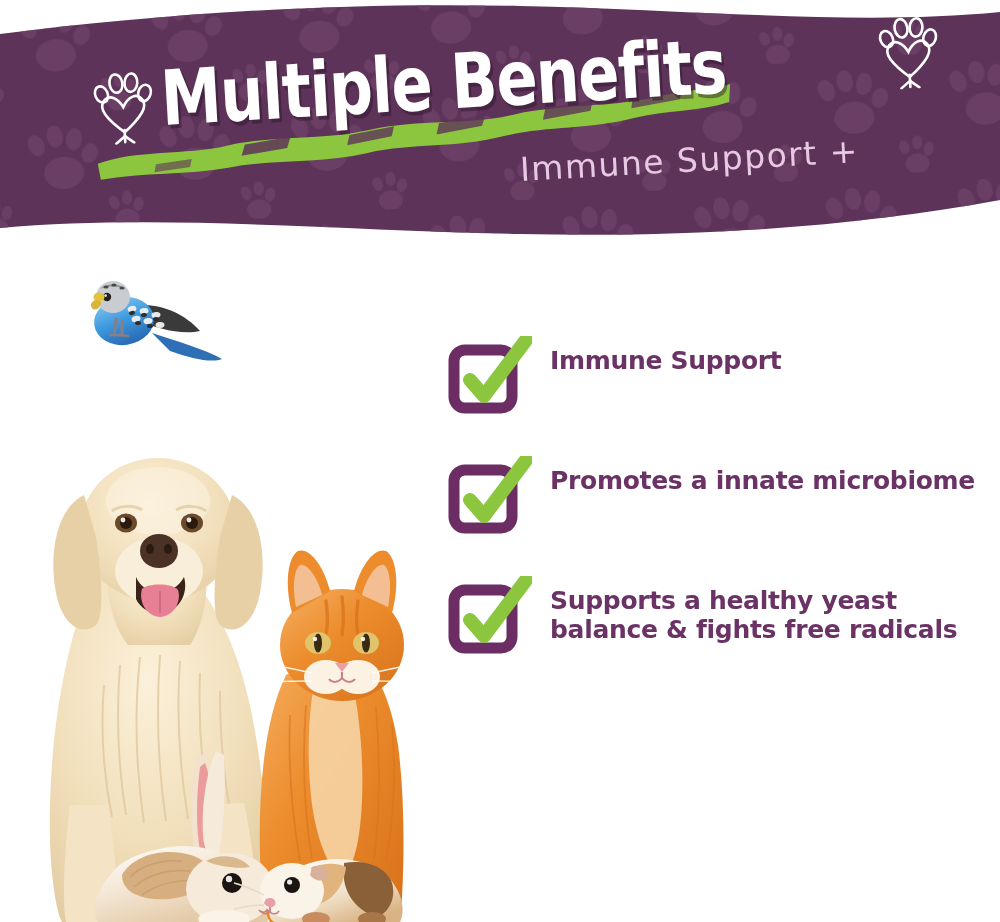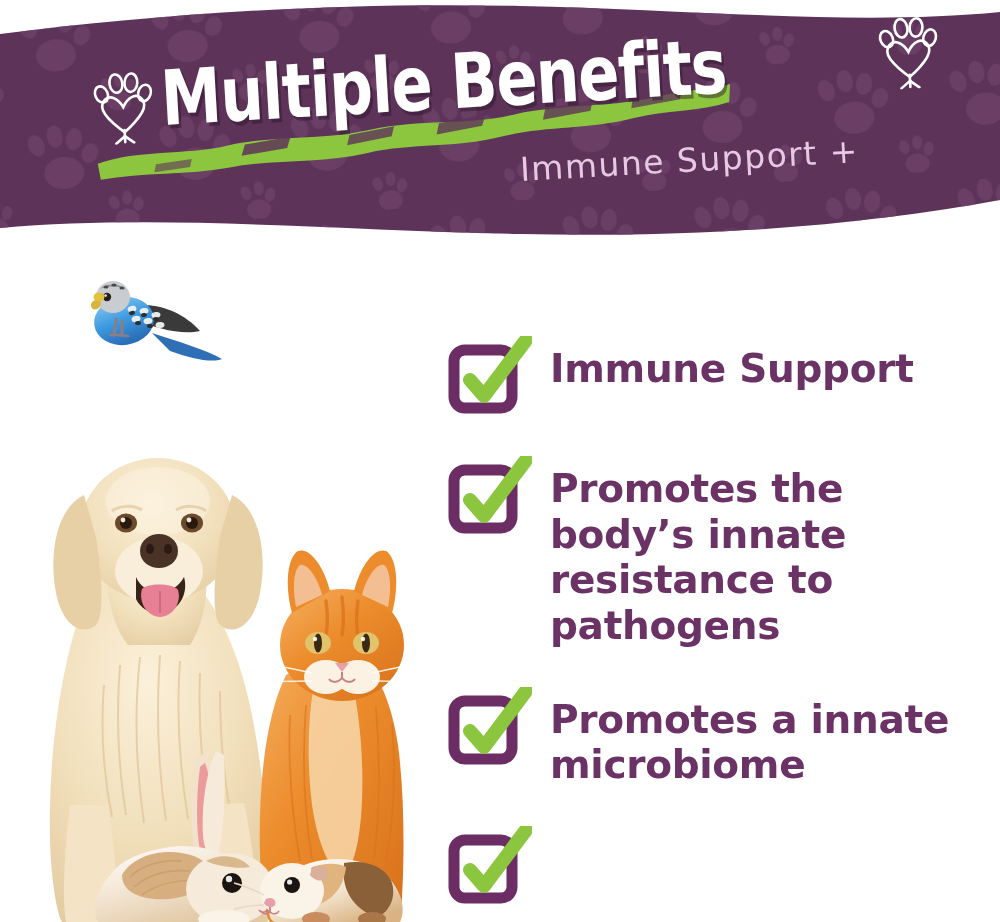--- a/index.html
+++ b/index.html
@@ -65,21 +65,21 @@
   
   .benefits {
     position:absolute; left:448px; top:95px; width:545px;
   }
   .benefit-row { display:flex; align-items:flex-start; margin-bottom:42px; }
   .benefit-row:last-child { margin-bottom:0; }
   .check-box { flex:0 0 auto; width:84px; height:78px; margin-right:18px; position:relative; top:-4px; }
   .benefit-text {
     font-family:"DejaVu Sans", sans-serif;
     font-weight:700;
-    font-size:39px;
+    font-size:25px;
     line-height:1.17;
     color:#6B3265;
     letter-spacing:-0.3px;
     padding-top:6px;
     max-width:430px;
   }
 </style>
 </head>
 <body>
 
@@ -423,38 +423,32 @@
     <div class="benefits">
 
       <div class="benefit-row">
         <svg class="check-box" viewBox="0 0 84 78">
           <rect x="6" y="14" width="58" height="58" rx="11" ry="11" fill="none" stroke="#6B2D63" stroke-width="11"></rect>
           <path d="M22,44 L36,60 L78,4" fill="none" stroke="#8CC63F" stroke-width="14" stroke-linecap="round" stroke-linejoin="round"></path>
         </svg>
         <div class="benefit-text">Immune Support</div>
       </div>
 
-      <div class="benefit-row">
-        <svg class="check-box" viewBox="0 0 84 78">
-          <rect x="6" y="14" width="58" height="58" rx="11" ry="11" fill="none" stroke="#6B2D63" stroke-width="11"></rect>
-          <path d="M22,44 L36,60 L78,4" fill="none" stroke="#8CC63F" stroke-width="14" stroke-linecap="round" stroke-linejoin="round"></path>
-        </svg>
-        <div class="benefit-text">Promotes the body’s innate resistance to pathogens</div>
-      </div>
 
       <div class="benefit-row">
         <svg class="check-box" viewBox="0 0 84 78">
           <rect x="6" y="14" width="58" height="58" rx="11" ry="11" fill="none" stroke="#6B2D63" stroke-width="11"></rect>
           <path d="M22,44 L36,60 L78,4" fill="none" stroke="#8CC63F" stroke-width="14" stroke-linecap="round" stroke-linejoin="round"></path>
         </svg>
         <div class="benefit-text">Promotes a innate microbiome</div>
       </div>
 
       <div class="benefit-row">
         <svg class="check-box" viewBox="0 0 84 78">
           <rect x="6" y="14" width="58" height="58" rx="11" ry="11" fill="none" stroke="#6B2D63" stroke-width="11"></rect>
           <path d="M22,44 L36,60 L78,4" fill="none" stroke="#8CC63F" stroke-width="14" stroke-linecap="round" stroke-linejoin="round"></path>
         </svg>
+        <div class="benefit-text">Supports a healthy yeast balance &amp; fights free radicals</div>
       </div>
 
     </div>
   </div>
 </div>
 
 </body></html>

